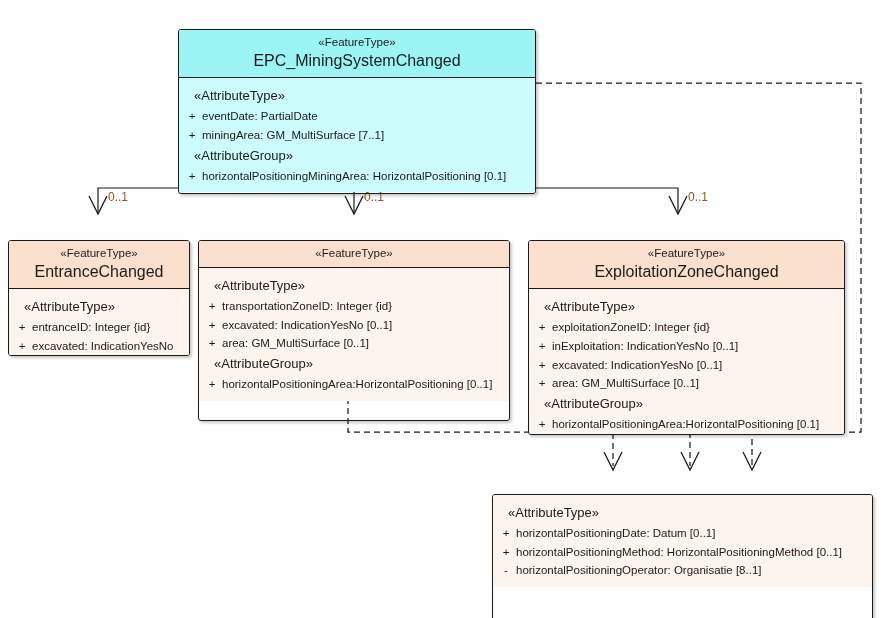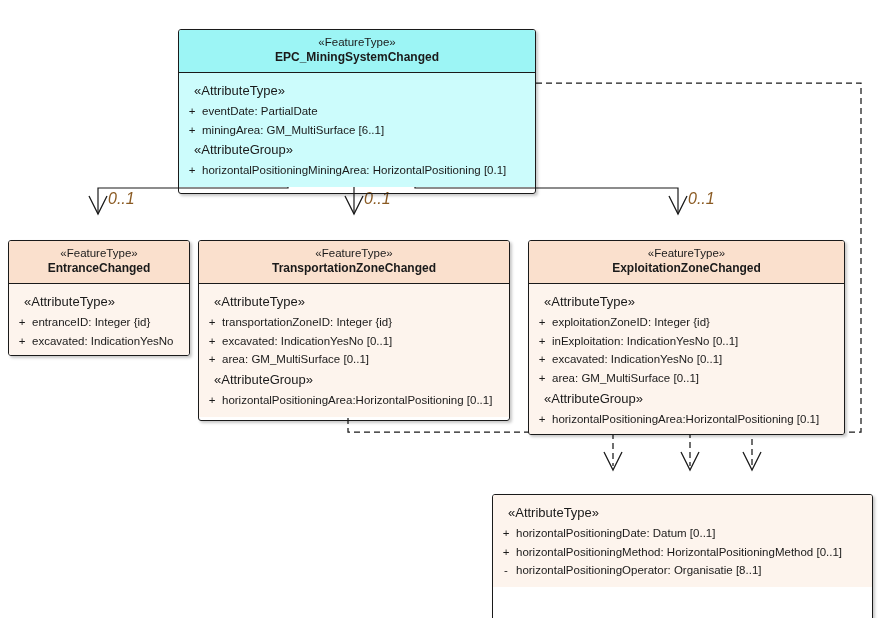--- a/index.html
+++ b/index.html
@@ -36,22 +36,22 @@
     padding: 5px 6px 6px 6px;
     border-bottom: 1px solid #1a1a1a;
     line-height: 1.32;
   }
   .stereo {
     font-size: 11.5px;
     color: #1a1a1a;
     white-space: nowrap;
   }
   .cname {
-    font-size: 12px;
-    font-weight: bold;
+    font-size: 16px;
+    font-weight: normal;
     color: #1a1a1a;
     white-space: nowrap;
   }
   .uml-body {
     padding: 7px 3px 7px 3px;
   }
   .grp {
     font-size: 13px;
     color: #1a1a1a;
     padding: 0 0 1px 12px;
@@ -78,24 +78,23 @@
   .cyan .uml-body { background: #ccfcfc; }
   
   .peach .uml-head { background: #fae0cd; }
   .peach .uml-body { background: #fdf4ed; }
   
   .peachfull .uml-head { background: #fae0cd; }
   .peachfull .uml-body { background: #fdf4ed; }
 
   .mult {
     position: absolute;
-    font-size: 16px;
+    font-size: 12px;
     color: #8a5a22;
     white-space: nowrap;
-    font-style: italic;
   }
 </style>
 </head>
 <body>
 
 <div id="canvas">
 
   <svg class="wires" viewBox="0 0 883 618">
     <g stroke="#1a1a1a" stroke-width="1.2" fill="none">
 
@@ -135,21 +134,21 @@
       <div class="cname">EPC_MiningSystemChanged</div>
     </div>
     <div class="uml-body">
       <div class="grp">«AttributeType»</div>
       <div class="attr">
         <span class="vis">+</span>
         <span class="txt">eventDate: PartialDate</span>
       </div>
       <div class="attr">
         <span class="vis">+</span>
-        <span class="txt">miningArea: GM_MultiSurface [6..1]</span>
+        <span class="txt">miningArea: GM_MultiSurface [7..1]</span>
       </div>
       <div class="grp">«AttributeGroup»</div>
       <div class="attr">
         <span class="vis">+</span>
         <span class="txt">horizontalPositioningMiningArea: HorizontalPositioning [0.1]</span>
       </div>
     </div>
   </div>
 
   <div class="uml-box peach" style="left:8px; top:216px; width:182px; height:116px;">
@@ -166,21 +165,20 @@
       <div class="attr">
         <span class="vis">+</span>
         <span class="txt">excavated: IndicationYesNo</span>
       </div>
     </div>
   </div>
 
   <div class="uml-box peach" style="left:198px; top:216px; width:312px; height:181px;">
     <div class="uml-head">
       <div class="stereo">«FeatureType»</div>
-      <div class="cname">TransportationZoneChanged</div>
     </div>
     <div class="uml-body">
       <div class="grp">«AttributeType»</div>
       <div class="attr">
         <span class="vis">+</span>
         <span class="txt">transportationZoneID: Integer {id}</span>
       </div>
       <div class="attr">
         <span class="vis">+</span>
         <span class="txt">excavated: IndicationYesNo [0..1]</span>

